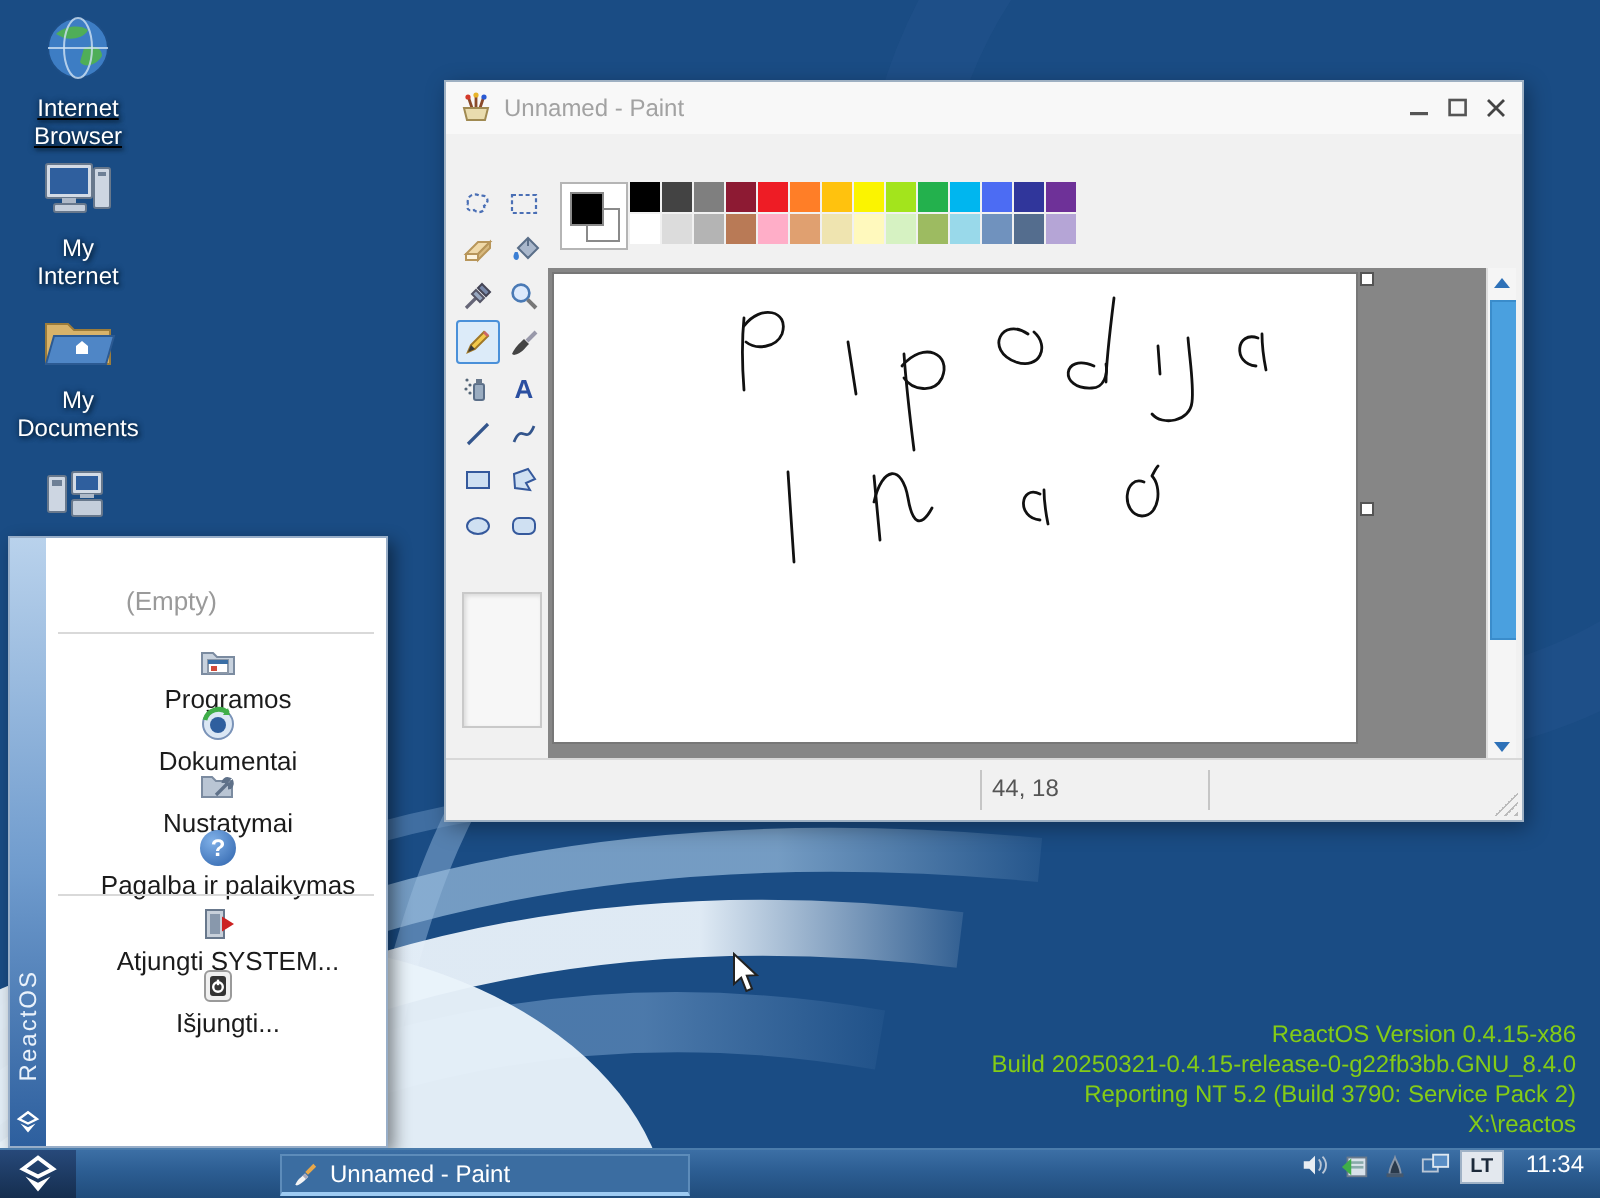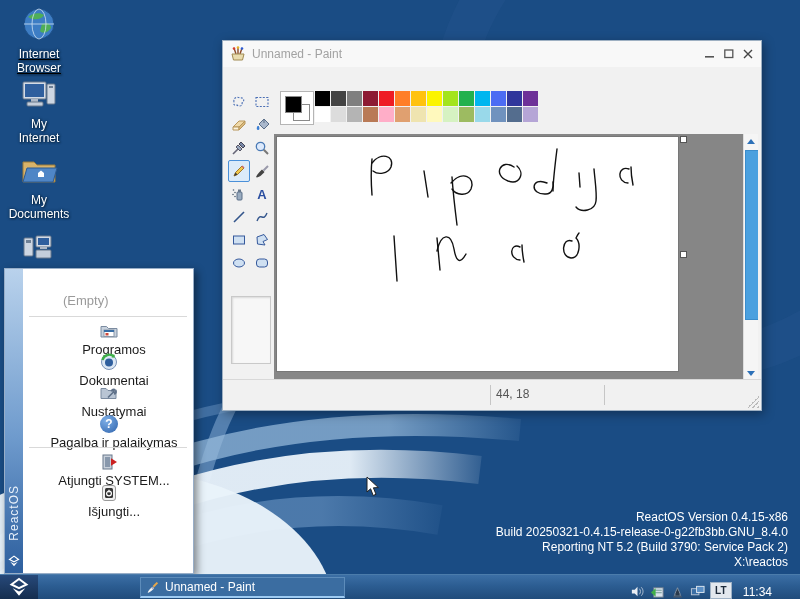--- a/index.html
+++ b/index.html
@@ -5,21 +5,21 @@
   html,body{margin:0;padding:0;background:#000;}
   .screen{position:relative;width:800px;height:599px;overflow:hidden;
     font-family:"Liberation Sans",sans-serif;-webkit-font-smoothing:antialiased;}
   
   .wallpaper{position:absolute;inset:0;z-index:0;}
   
   .desk-icon{position:absolute;width:70px;text-align:center;z-index:1;cursor:default;}
   .desk-icon .ico{display:block;margin:0 auto;width:38px;height:38px;}
   .desk-label{color:#fff;font-size:12px;line-height:1.2;text-shadow:1px 1px 2px #08243f, 0 0 3px #08243f;margin-top:3px;}
   
-  .version{position:absolute;right:12px;bottom:29px;text-align:right;color:#ffffff;
+  .version{position:absolute;right:12px;bottom:29px;text-align:right;color:#84cc16;
     font-size:12px;line-height:15px;z-index:1;}
   
   .start-menu{position:absolute;left:4px;top:268px;width:188px;height:304px;background:#fff;
     border:1px solid #98aec8;box-shadow:3px 3px 8px rgba(0,0,0,.45);z-index:3;}
   .sm-banner{position:absolute;left:0;top:0;bottom:0;width:18px;
     background:linear-gradient(#b9d2ec,#6f9bcd 55%,#2d5f9e);}
   .sm-banner-text{position:absolute;bottom:32px;left:2px;writing-mode:vertical-rl;transform:rotate(180deg);
     color:#eaf2fb;font-size:12px;letter-spacing:1px;}
   .sm-logo{position:absolute;bottom:6px;left:3px;width:12px;height:12px;}
   .sm-body{position:absolute;left:18px;top:0;right:0;bottom:0;display:flex;flex-direction:column;padding-top:20px;}
@@ -75,21 +75,21 @@
     background:linear-gradient(135deg,transparent 50%,#bbb 50%,#bbb 55%,transparent 55%,transparent 70%,#bbb 70%,#bbb 75%,transparent 75%,transparent 90%,#bbb 90%);}
   
   .taskbar{position:absolute;left:0;right:0;bottom:0;height:24px;z-index:4;
     background:linear-gradient(#3c6fa5,#2c5d92 45%,#204c7b);border-top:1px solid #4b7cab;}
   .start-btn{position:absolute;left:0;top:0;width:38px;height:24px;
     background:linear-gradient(#27497a,#152e4f);display:flex;align-items:center;justify-content:center;}
   .task-btn{position:absolute;left:140px;top:2px;width:205px;height:21px;background:#3b6da1;
     border:1px solid #5d8cba;border-bottom:2px solid #9ecbf2;display:flex;align-items:center;box-sizing:border-box;}
   .task-btn .t-ico{width:13px;height:13px;margin:0 6px 0 5px;}
   .task-btn span{color:#fff;font-size:12px;}
-  .tray{position:absolute;right:0;top:0;bottom:0;display:flex;align-items:flex-end;gap:5px;padding-right:28px;}
+  .tray{position:absolute;right:0;top:0;bottom:0;display:flex;align-items:flex-start;gap:5px;padding-right:8px;}
   .tray-ico{width:15px;height:15px;}
   .lang-box{width:20px;height:15px;background:#e3e8ee;border:1px solid #9fb2c6;color:#1c2a3a;
     font-size:10px;font-weight:bold;display:flex;align-items:center;justify-content:center;}
   .clock{color:#fff;font-size:12px;margin-left:6px;}
   
   .cursor{position:absolute;left:366px;top:476px;z-index:6;}
 </style>
 </head>
 <body>
 

